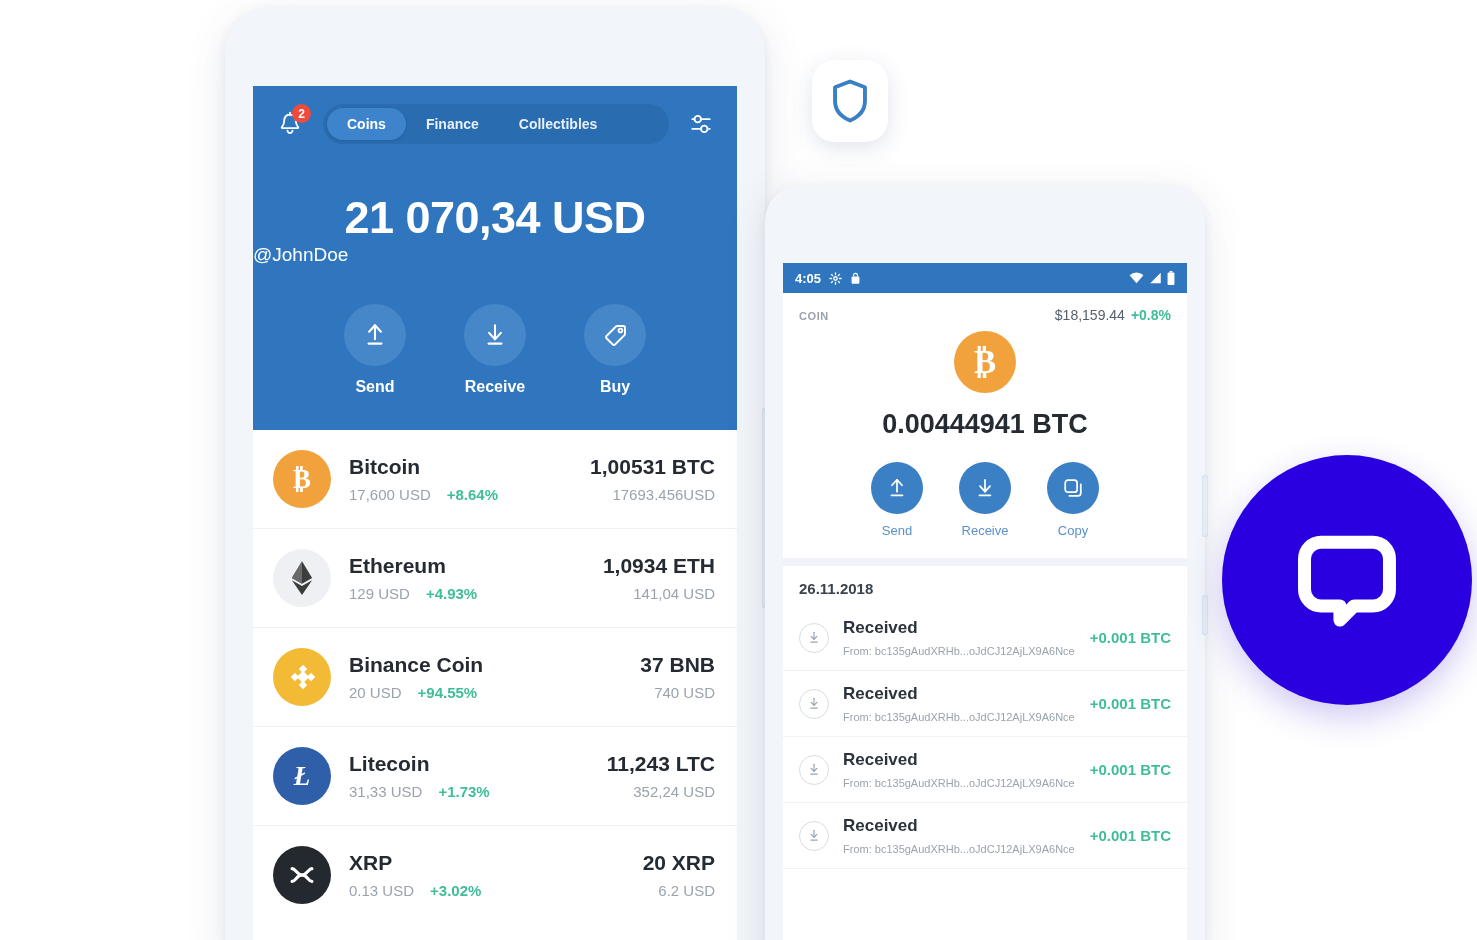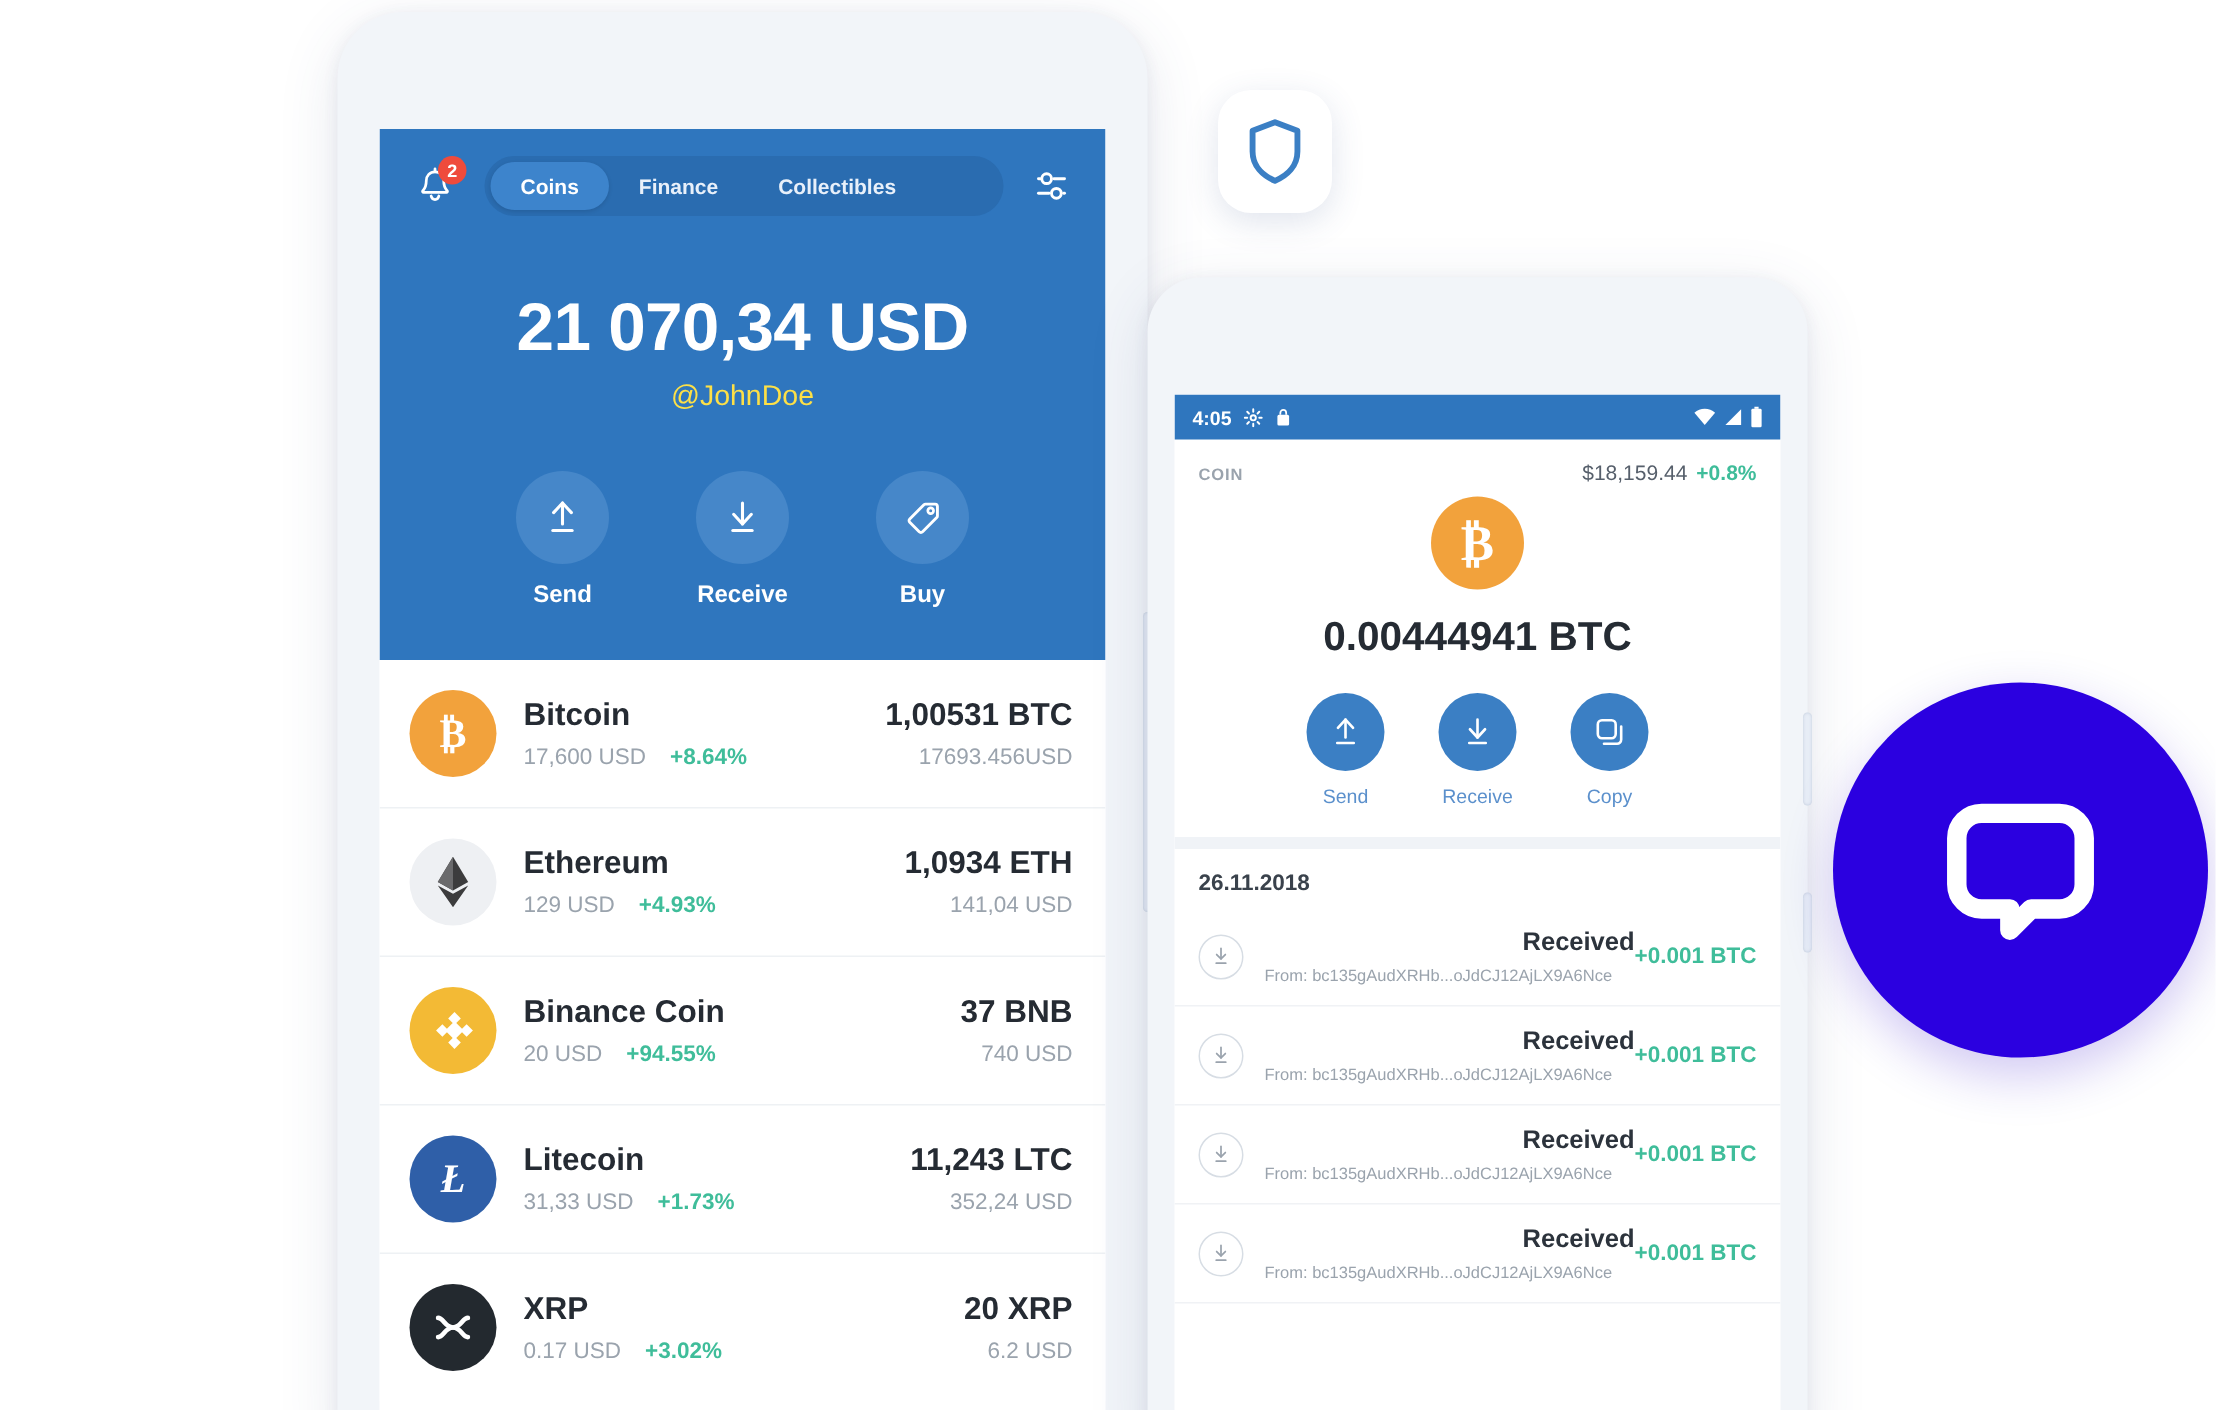--- a/index.html
+++ b/index.html
@@ -42,21 +42,21 @@
   .tabs { display:flex; align-items:center; background:#2a6cb0; border-radius: 22px;
           padding: 4px; margin-left: 6px; flex: 1 1 auto; }
   .tab { flex: 0 0 auto; padding: 8px 20px; border-radius:18px; color:#e8f0fa;
          font-size:14px; font-weight:bold; white-space:nowrap; }
   .tab.active { background:#3d84cc; color:#ffffff; box-shadow: 0 1px 3px rgba(0,0,0,.12); }
 
   .sliders { width: 40px; flex:0 0 auto; display:flex; align-items:center; justify-content:center; margin-left:4px;}
 
   .balance { text-align:center; color:#fff; font-size:45px; font-weight:bold;
              letter-spacing:-0.5px; margin-top: 44px; }
-  .handle { text-align:center; color:#fde047; font-size:19px; margin-top: 10px; }
+  .handle { color:#ffffff; font-size:19px; }
 
   .actions { display:flex; justify-content:center; gap: 58px; margin-top: 38px; padding-bottom: 34px; }
   .action { text-align:center; }
   .action-circle { width: 62px; height: 62px; border-radius: 50%; background:#4687c9;
                    display:flex; align-items:center; justify-content:center; margin: 0 auto; }
   .action-label { color:#fff; font-size:16px; font-weight:bold; margin-top: 12px; }
 
   
   .coin-list { background:#fff; }
   .coin-row { display:flex; align-items:center; padding: 20px 22px 20px 20px; border-bottom: 1px solid #eef1f4; }
@@ -95,21 +95,21 @@
   .r-circle { width: 52px; height:52px; border-radius:50%; background:#3b7fc4;
               display:flex; align-items:center; justify-content:center; margin:0 auto; }
   .r-label { font-size: 13px; color:#5b90cc; margin-top: 9px; text-align:center; }
 
   .tx-sep { height: 8px; background:#f0f3f7; }
   .tx-date { padding: 14px 16px 8px 16px; font-size: 15px; font-weight:bold; color:#3a424c; }
   .tx-row { display:flex; align-items:center; padding: 13px 16px; border-bottom:1px solid #f0f2f5; }
   .tx-ico { width: 30px; height:30px; border-radius:50%; border:1px solid #d7dde4; flex:0 0 auto;
             display:flex; align-items:center; justify-content:center; }
   .tx-mid { flex:1 1 auto; padding-left: 14px; }
-  .tx-title { font-size: 17px; font-weight:bold; color:#2c333c;text-align:right; }
+  .tx-title { font-size: 17px; font-weight:bold; color:#2c333c; }
   .tx-from { font-size: 11px; color:#9aa3ad; margin-top: 7px; }
   .tx-amt { font-size: 15px; font-weight:bold; color:#3fbd9a; flex:0 0 auto; }
 
   
   .shield-card { position:absolute; left: 812px; top: 60px; width: 76px; height: 82px;
                  background:#fff; border-radius: 22px;
                  box-shadow: 0 6px 22px rgba(60,90,140,0.16);
                  display:flex; align-items:center; justify-content:center; }
   .chat-bubble { position:absolute; left: 1222px; top: 455px; width: 250px; height: 250px;
                  border-radius:50%; background:#2b00e0;
@@ -281,21 +281,21 @@
         <div class="coin-row" style="border-bottom:none;">
           <div class="coin-ico" style="background:#23292f;">
             <svg width="34" height="34" viewBox="0 0 24 24">
               <path d="M5 7.5c2.5 0 3.3 4.5 7 4.5s4.5-4.5 7-4.5" fill="none" stroke="#fff" stroke-width="2.2" stroke-linecap="round"></path>
               <path d="M5 16.5c2.5 0 3.3-4.5 7-4.5s4.5 4.5 7 4.5" fill="none" stroke="#fff" stroke-width="2.2" stroke-linecap="round"></path>
             </svg>
           </div>
           <div class="coin-mid">
             <div class="coin-name">XRP</div>
             <div class="coin-sub">
-              <span class="coin-price">0.17 USD</span>
+              <span class="coin-price">0.13 USD</span>
               <span class="coin-chg">+3.02%</span>
             </div>
           </div>
           <div class="coin-right">
             <div class="coin-amt">20 XRP</div>
             <div class="coin-fiat">6.2 USD</div>
           </div>
         </div>
 
       </div>

